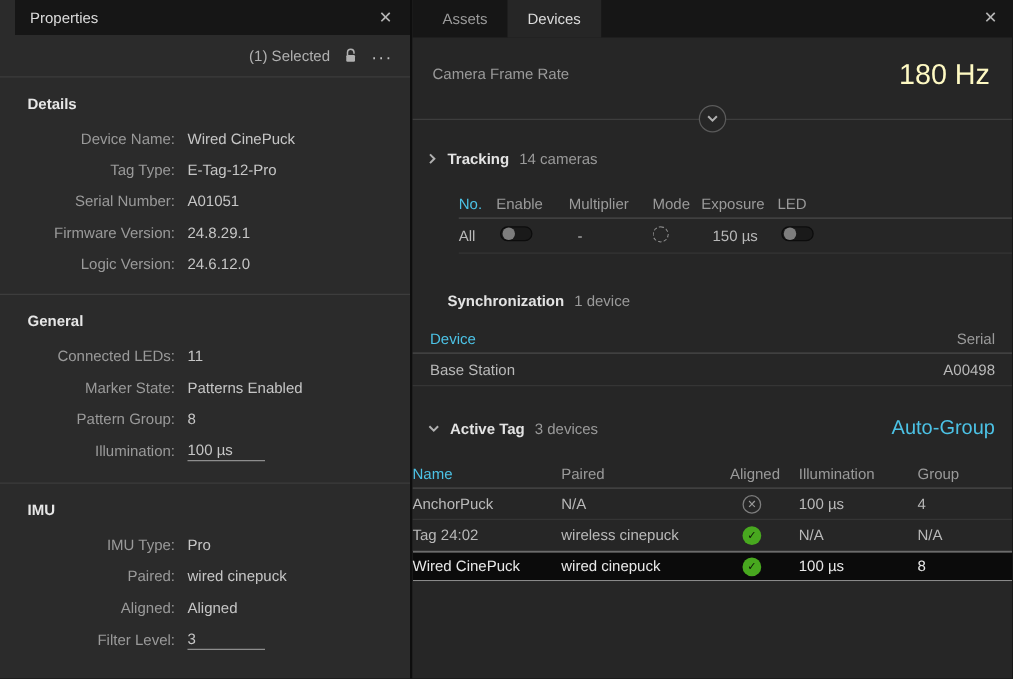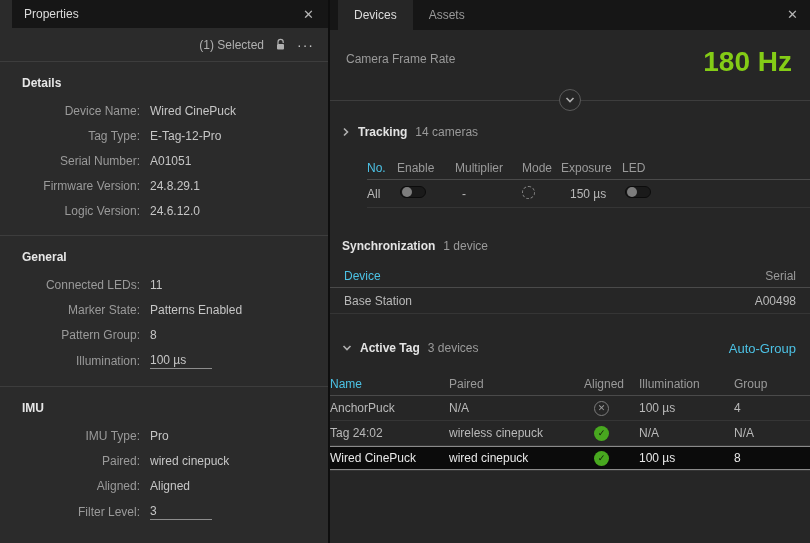--- a/index.html
+++ b/index.html
@@ -25,31 +25,31 @@
   
   .right-panel { flex:1; display:flex; flex-direction:column; background:#262626; }
   .tabbar { height:30px; background:#161616; display:flex; align-items:flex-end; padding-left:8px; }
   .tab { height:30px; display:flex; align-items:center; padding:0 16px; color:#9a9a9a; cursor:pointer; }
   .tab.active { background:#262626; color:#dcdcdc; }
   .tabbar .close-btn { margin:0 10px 8px auto; }
   .right-content { flex:1; overflow:hidden; }
 
   .framerate-row { display:flex; align-items:center; justify-content:space-between; padding:16px 18px 4px 16px; }
   .framerate-label { color:#9a9a9a; align-self:flex-start; margin-top:6px; }
-  .framerate-value { font-size:28px; color:#84cc16;font-weight:bold; }
+  .framerate-value { font-size:23px; color:#fef9c3; }
 
   .collapse-divider { position:relative; height:26px; margin-top:6px; }
   .collapse-divider .line { position:absolute; left:0; right:0; top:12px; border-top:1px solid #3d3d3d; }
   .collapse-btn { position:absolute; left:50%; top:1px; transform:translateX(-50%); width:22px; height:22px; border-radius:50%; background:#262626; border:1px solid #5a5a5a; color:#b0b0b0; cursor:pointer; display:flex; align-items:center; justify-content:center; padding:0; }
 
   .group-header { display:flex; align-items:center; gap:8px; padding:0 14px 0 12px; height:24px; }
   .group-title { font-weight:bold; color:#e3e3e3; }
   .group-count { color:#9a9a9a; }
   .chev { stroke:#b0b0b0; stroke-width:1.6; fill:none; }
-  .link { margin-left:auto; color:#4cc2e5; background:none; border:none; font-family:inherit; font-size:13px; cursor:pointer; }
+  .link { margin-left:auto; color:#4cc2e5; background:none; border:none; font-family:inherit; font-size:16px; cursor:pointer; }
   .accent { color:#4cc2e5 !important; }
 
   .tbl-header { display:flex; align-items:center; height:24px; border-bottom:1px solid #4a4a4a; color:#9a9a9a; }
   .tbl-row { display:flex; align-items:center; border-bottom:1px solid #353535; color:#b9b9b9; }
 
   
   .trk { padding-left:10px;margin-left:27px; }
   .trk .c-no { width:30px; }
   .trk .c-enable { width:58px; }
   .trk .c-mult { width:67px; }
@@ -172,22 +172,22 @@
       </div>
       <div class="prop-row">
         <span class="prop-label">Filter Level:</span>
         <span class="prop-value"><span class="editable">3</span></span>
       </div>
     </div>
   </section>
 
   <section class="right-panel">
     <div class="tabbar">
+      <div class="tab">Assets</div>
       <div class="tab active">Devices</div>
-      <div class="tab">Assets</div>
       <button class="close-btn">✕</button>
     </div>
 
     <div class="right-content">
 
       <div class="framerate-row">
         <span class="framerate-label">Camera Frame Rate</span>
         <span class="framerate-value">180 Hz</span>
       </div>
 
@@ -220,21 +220,21 @@
         <div class="tbl-row trk-row">
           <span class="c-no">All</span>
           <span class="c-enable"><span class="toggle" style="margin-left:3px;"></span></span>
           <span class="c-mult" style="padding-left:7px;">-</span>
           <span class="c-mode"><span class="mode-icon"></span></span>
           <span class="c-exp" style="padding-left:9px;">150 µs</span>
           <span class="c-led"><span class="toggle" style="margin-left:3px;"></span></span>
         </div>
       </div>
 
-      <div class="group-header mt26" style="padding-left:12px;">
+      <div class="group-header mt26" style="padding-left:28px;">
         <span class="group-title">Synchronization</span>
         <span class="group-count">1 device</span>
       </div>
 
       <div class="sync mt6">
         <div class="tbl-header">
           <span class="accent">Device</span>
           <span class="c-serial">Serial</span>
         </div>
         <div class="tbl-row sync-row">

